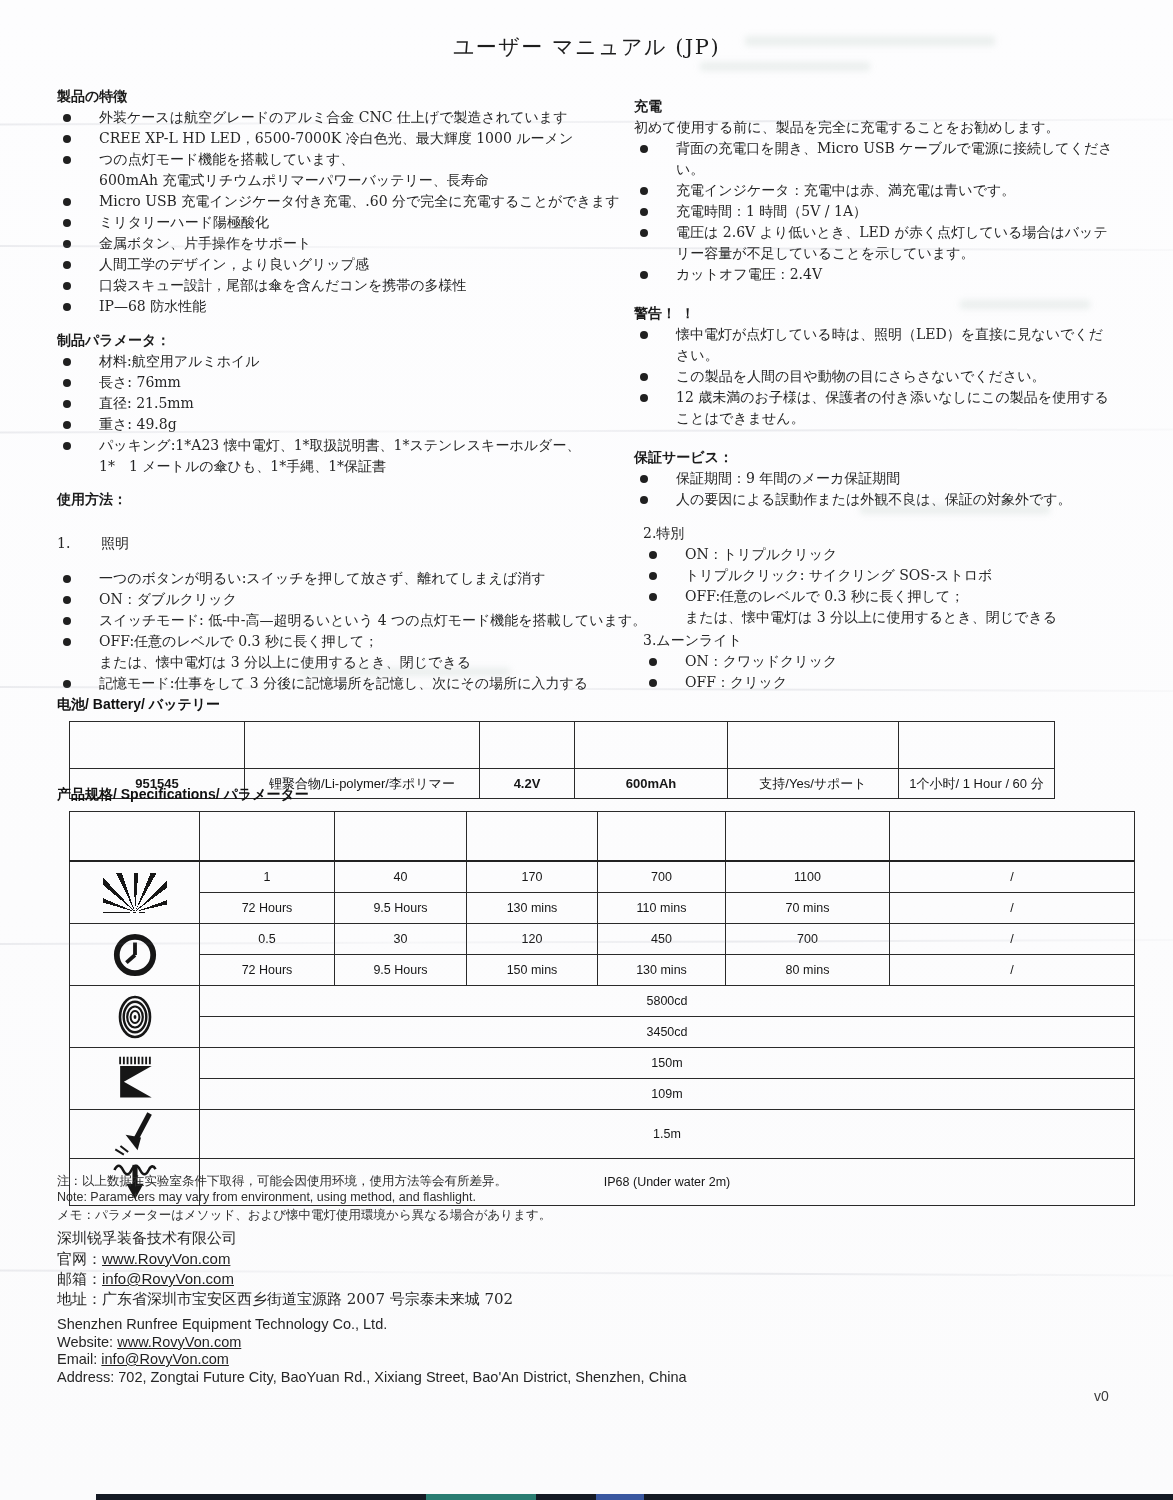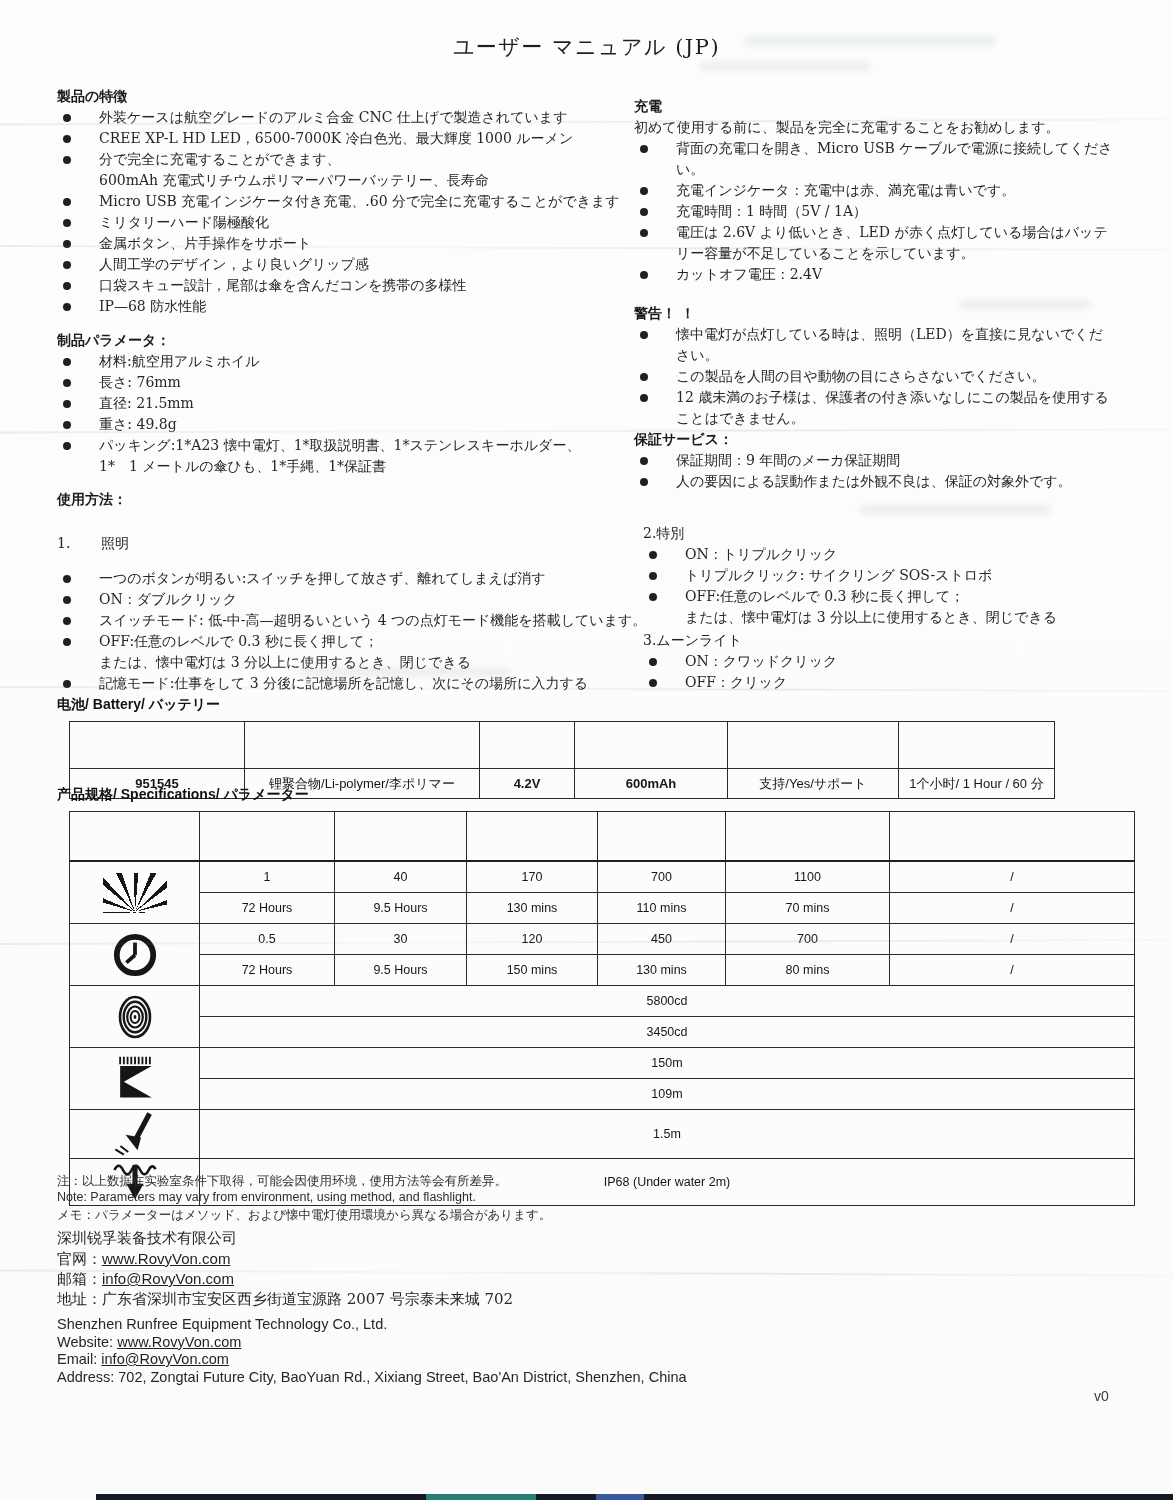--- a/index.html
+++ b/index.html
@@ -80,21 +80,21 @@
         <div class="li">
         <span class="dot"></span>
         <span class="t">外装ケースは航空グレードのアルミ合金 CNC 仕上げで製造されています</span>
       </div>
         <div class="li">
         <span class="dot"></span>
         <span class="t">CREE XP-L HD LED，6500-7000K 冷白色光、最大輝度 1000 ルーメン</span>
       </div>
         <div class="li">
         <span class="dot"></span>
-        <span class="t">分で完全に充電することができます、</span>
+        <span class="t">つの点灯モード機能を搭載しています、</span>
       </div>
         <div class="li cont">
         <span class="dot"></span>
         <span class="t">600mAh 充電式リチウムポリマーパワーバッテリー、長寿命</span>
       </div>
         <div class="li">
         <span class="dot"></span>
         <span class="t">Micro USB 充電インジケータ付き充電、.60 分で完全に充電することができます</span>
       </div>
         <div class="li">
@@ -180,21 +180,21 @@
       </div>
         <div class="li">
         <span class="dot"></span>
         <span class="t">この製品を人間の目や動物の目にさらさないでください。</span>
       </div>
         <div class="li">
         <span class="dot"></span>
         <span class="t">12 歳未満のお子様は、保護者の付き添いなしにこの製品を使用することはできません。</span>
       </div>
       </div>
-    <div class="h" style="">保証サービス：</div>
+    <div class="h" style="margin-top:18px">保証サービス：</div>
     <div class="list">
         <div class="li">
         <span class="dot"></span>
         <span class="t">保証期間：9 年間のメーカ保証期間</span>
       </div>
         <div class="li">
         <span class="dot"></span>
         <span class="t">人の要因による誤動作または外観不良は、保証の対象外です。</span>
       </div>
       </div>

